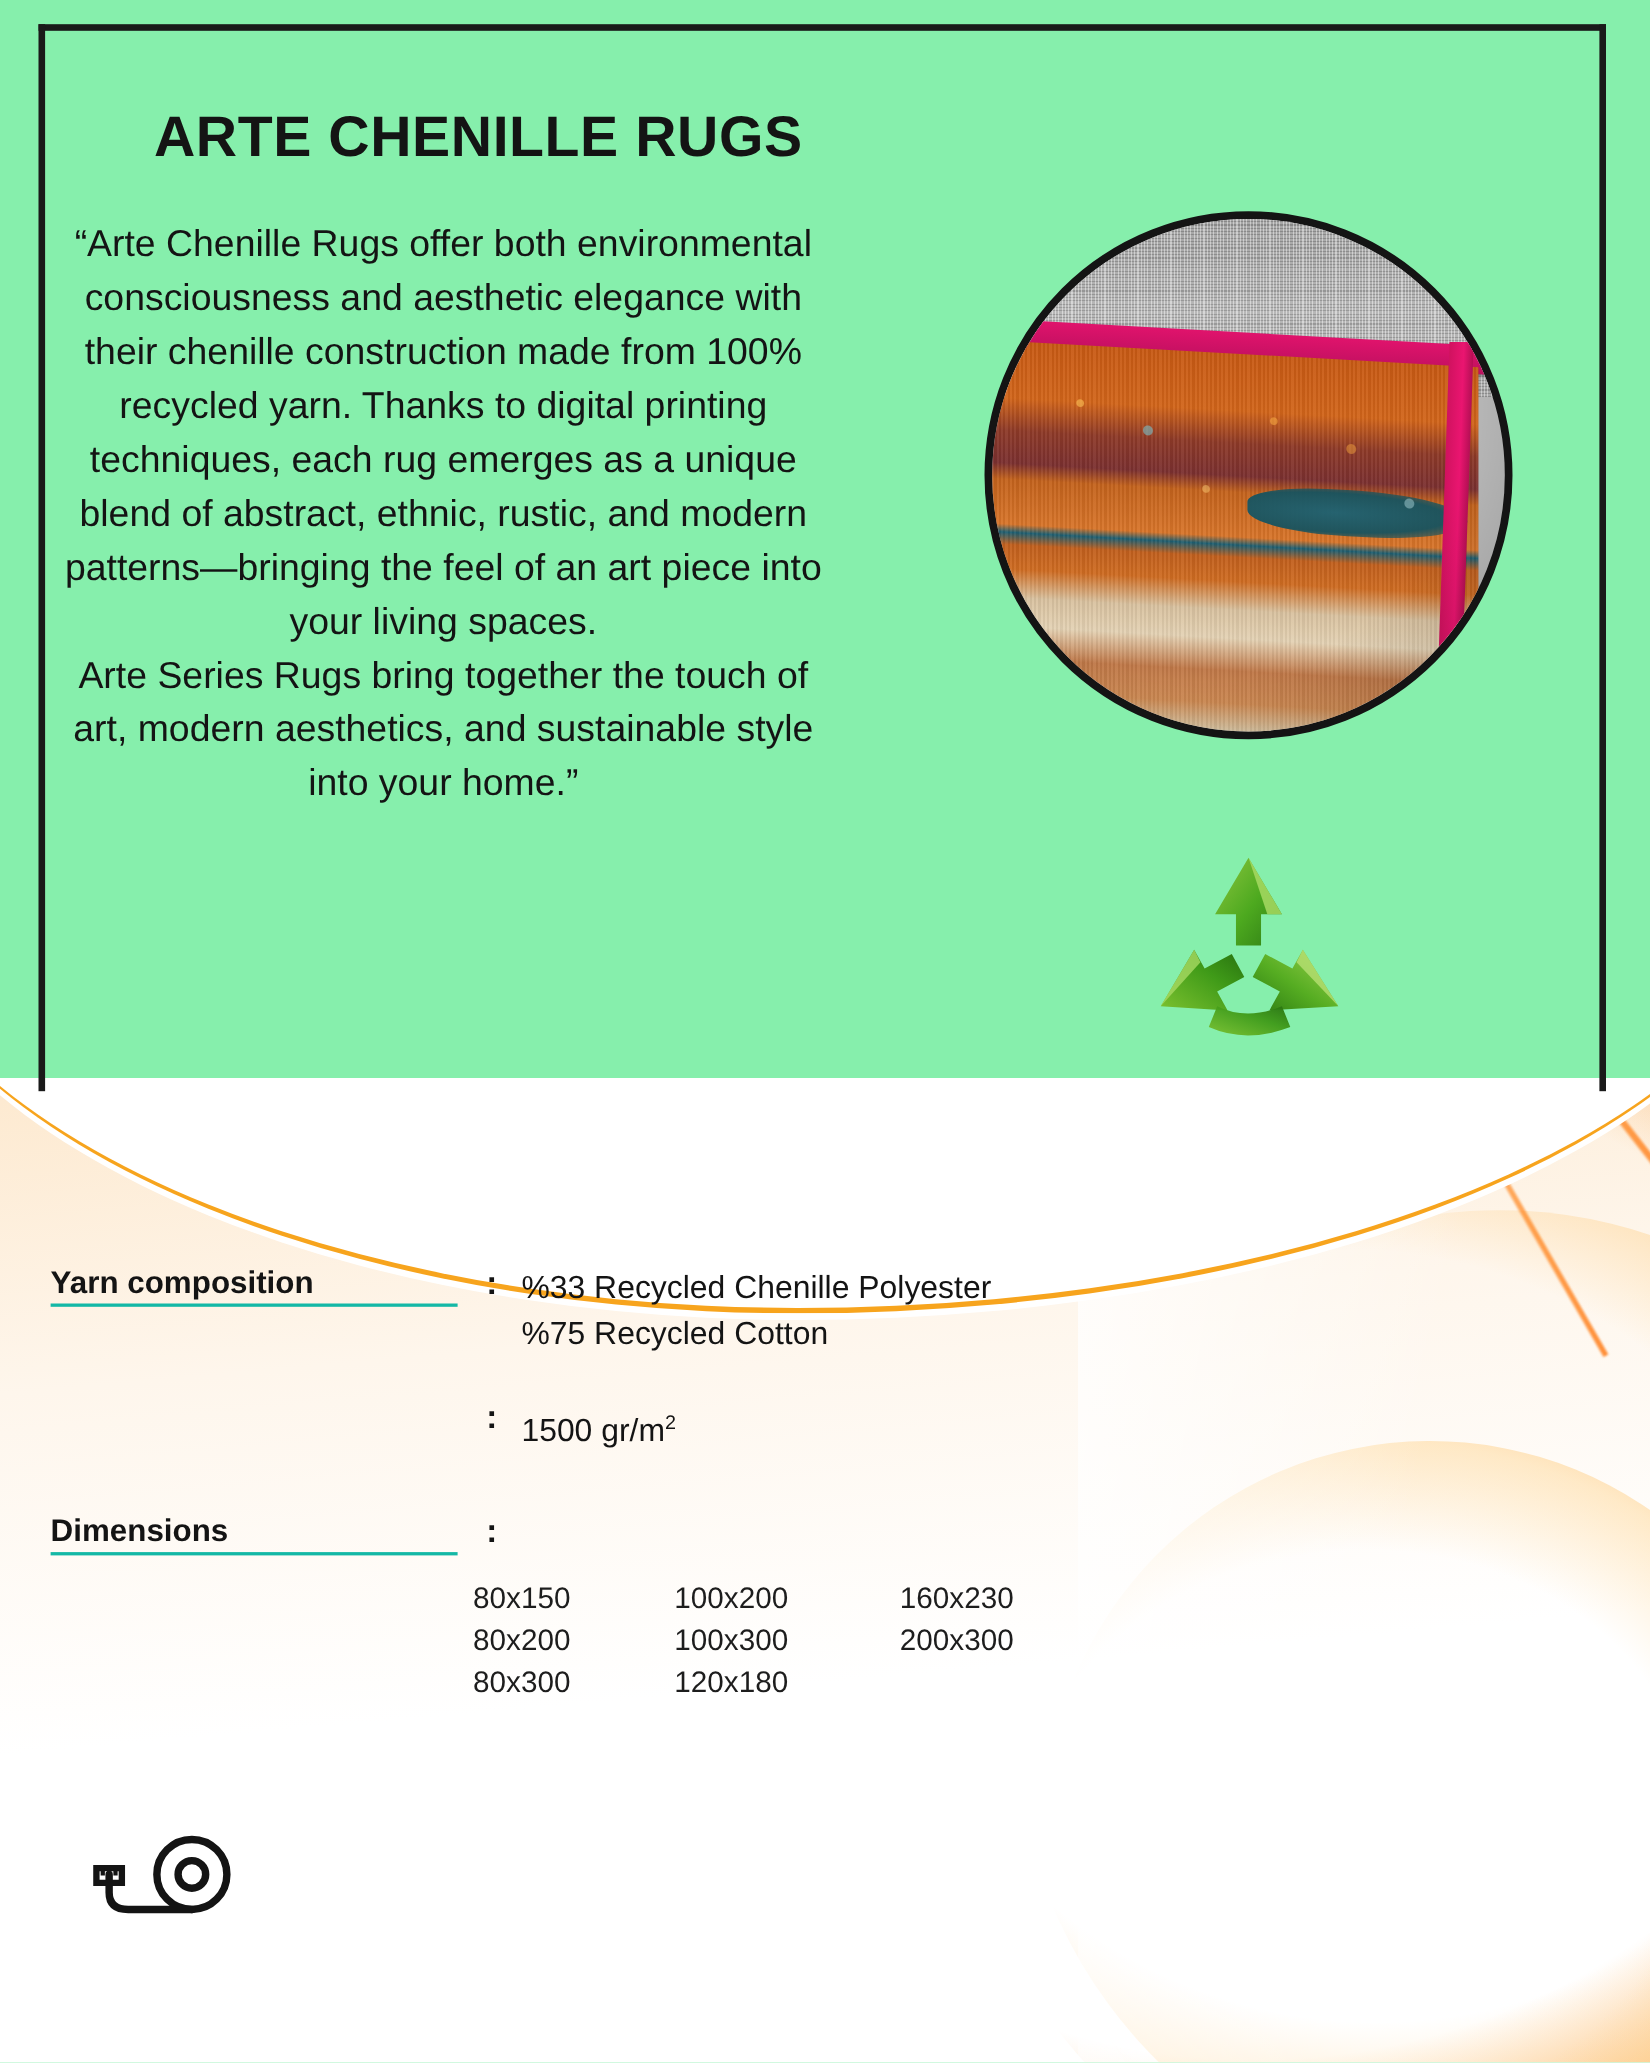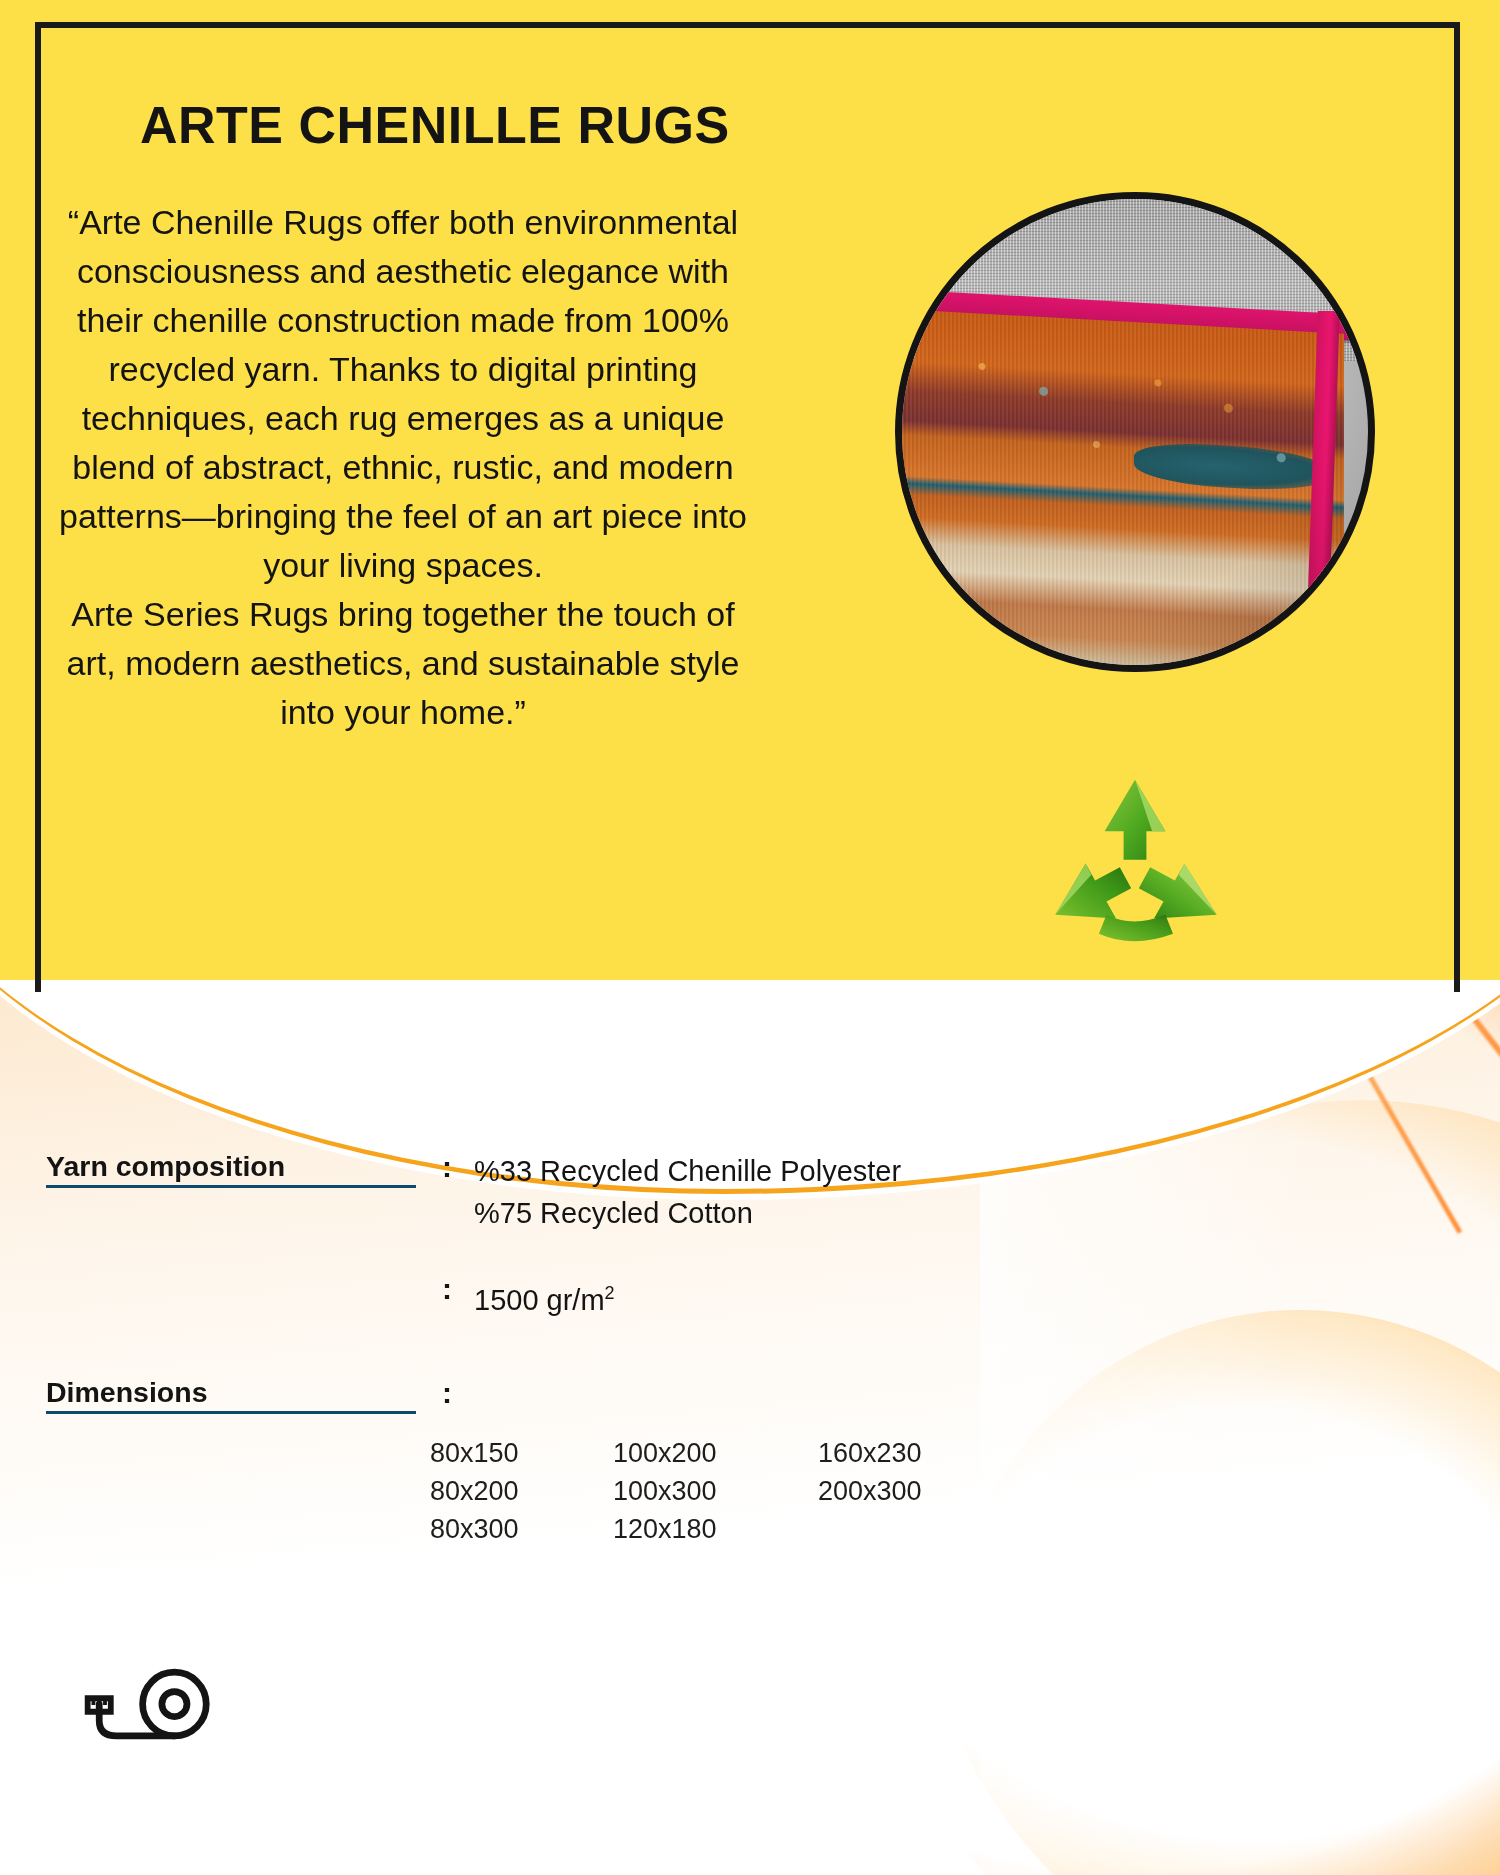--- a/index.html
+++ b/index.html
@@ -7,21 +7,21 @@
     width: 1500px; height: 1875px;
     font-family: "Liberation Sans", sans-serif;
     background: #ffffff;
     overflow: hidden;
   }
 
   #page {
     position: relative;
     width: 1500px;
     height: 1875px;
-    background: #fde047;
+    background: #86efac;
     overflow: hidden;
   }
 
   
   .lower-bg {
     position: absolute;
     left: 0; top: 980px;
     width: 1500px; height: 895px;
     background: linear-gradient(175deg, #fde9cf 0%, #fef6ec 28%, #ffffff 60%, #ffffff 100%);
     overflow: hidden;
@@ -212,21 +212,21 @@
 
   
   .specs { position: absolute; left: 46px; top: 1150px; width: 1100px; }
   .spec-row { position: relative; margin-bottom: 26px; }
   .spec-label {
     display: inline-block;
     width: 370px;
     font-size: 28.5px;
     font-weight: bold;
     color: #141414;
-    border-bottom: 3px solid #0c4a6e;
+    border-bottom: 3px solid #14b8a6;
     padding-bottom: 2px;
   }
   .colon {
     position: absolute;
     left: 396px; top: 0;
     font-size: 30px;
     font-weight: bold;
     color: #141414;
   }
   .spec-value {

